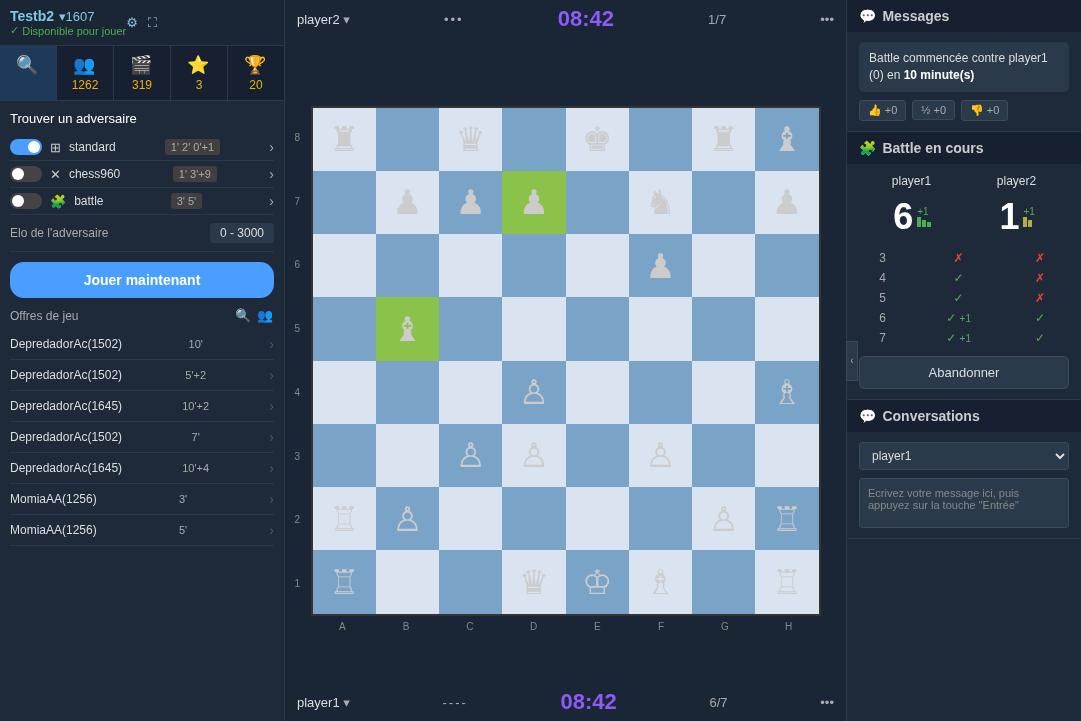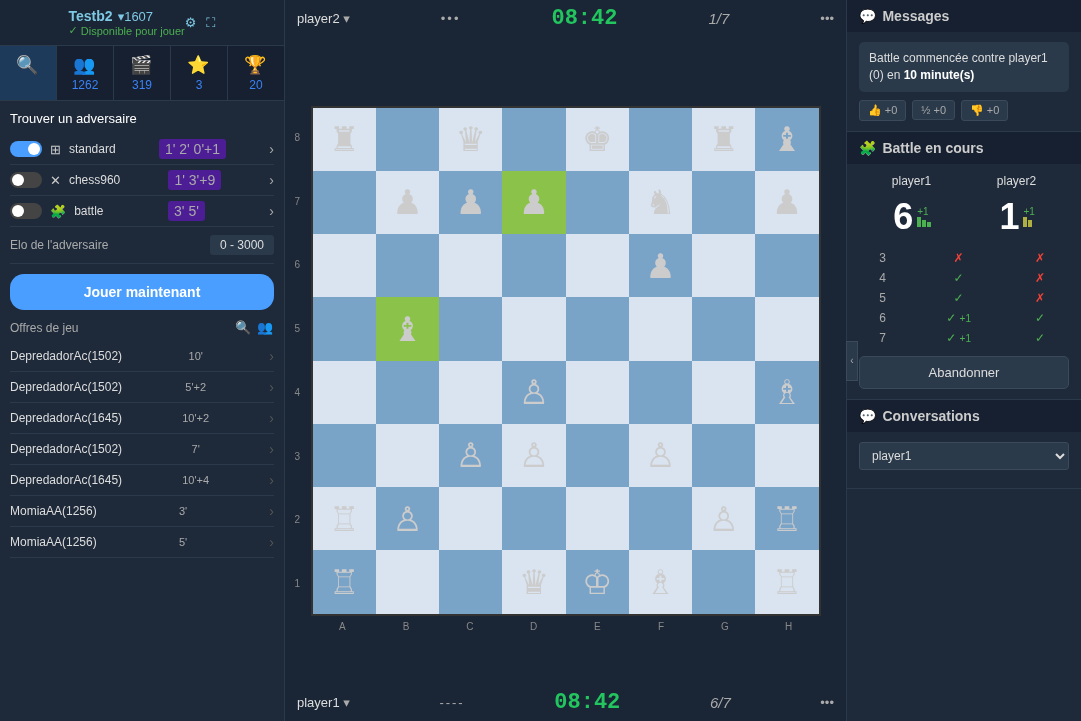--- a/index.html
+++ b/index.html
@@ -22,21 +22,21 @@
       flex-direction: column;
       border-right: 1px solid #2a3a4a;
       flex-shrink: 0;
     }
 
     .user-header {
       background: #1a2535;
       padding: 8px 10px;
       display: flex;
       align-items: center;
-      justify-content: center;
+      justify-content: flex-start;
       border-bottom: 1px solid #2a3a4a;
     }
     .username {
       color: #7ec8e3;
       font-weight: bold;
       font-size: 14px;
     }
     .rating {
       color: #7ec8e3;
       font-size: 13px;
@@ -64,21 +64,21 @@
       display: flex;
       flex-direction: column;
       align-items: center;
       padding: 8px 4px;
       cursor: pointer;
       border-right: 1px solid #2a3a4a;
     }
     .stat-item:last-child { border-right: none; }
     .stat-item.active { background: #1e3a5a; }
     .stat-icon { font-size: 18px; margin-bottom: 2px; }
-    .stat-value { font-size: 12px; color: #3b82f6; }
+    .stat-value { font-size: 12px; color: #eab308; }
 
     .search-section {
       padding: 10px;
       flex: 1;
       overflow-y: auto;
     }
     .section-title {
       color: #ffffff;
       font-size: 13px;
       margin-bottom: 8px;
@@ -110,22 +110,22 @@
       width: 12px; height: 12px;
       background: white;
       border-radius: 50%;
       top: 2px;
       right: 2px;
     }
     .toggle.off::after { right: auto; left: 2px; }
     .game-mode-label { color: #ddd; font-size: 12px; }
     .time-control {
       color: #aaa;
-      font-size: 14px;
-      background: #4c1d95;
+      font-size: 11px;
+      background: #404040;
       padding: 2px 6px;
       border-radius: 3px;
     }
     .arrow-btn {
       color: #aaa;
       background: none;
       border: none;
       cursor: pointer;
       font-size: 14px;
     }
@@ -198,26 +198,26 @@
       align-items: center;
       justify-content: space-between;
     }
     .player-name {
       color: #ddd;
       font-size: 13px;
     }
     .player-name .arrow { color: #aaa; }
     .player-dots { color: #aaa; letter-spacing: 2px; cursor: pointer; }
     .clock {
-      color: #22c55e;
+      color: #8b5cf6;
       font-size: 22px;
       font-weight: bold;
-      font-family: Liberation Mono, monospace;
-    }
-    .game-progress { color: #aaa; font-size: 15px; font-style: italic; }
+      font-family: Liberation Sans, sans-serif;
+    }
+    .game-progress { color: #aaa; font-size: 13px; }
 
     .board-container {
       flex: 1;
       display: flex;
       align-items: center;
       justify-content: center;
       position: relative;
     }
 
     .chess-board {
@@ -768,16 +768,19 @@
 
   <div class="right-section">
     <div class="section-header">
       <span>💬</span>
       <span>Conversations</span>
     </div>
     <div class="conversations-content">
       <select class="player-select">
         <option>player1</option>
       </select>
+      <div class="message-input-area">
+        <span>Ecrivez votre message ici, puis appuyez sur la touche "Entrée"</span>
+      </div>
     </div>
   </div>
 
 </div>
 
 </body></html>

